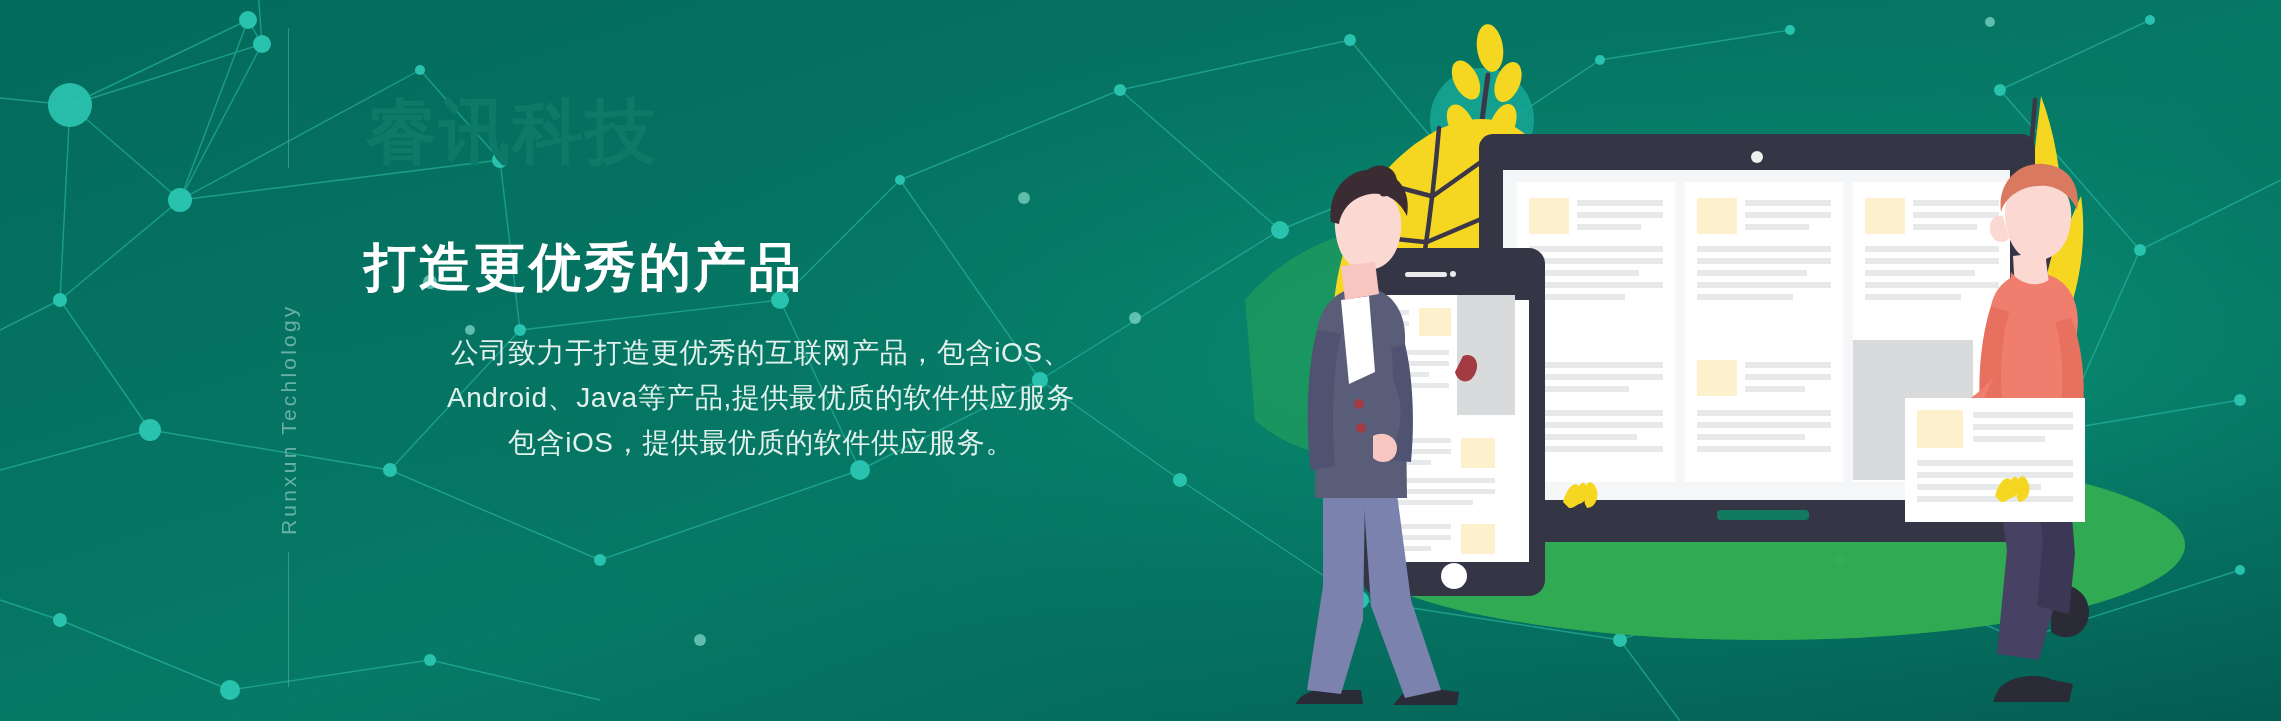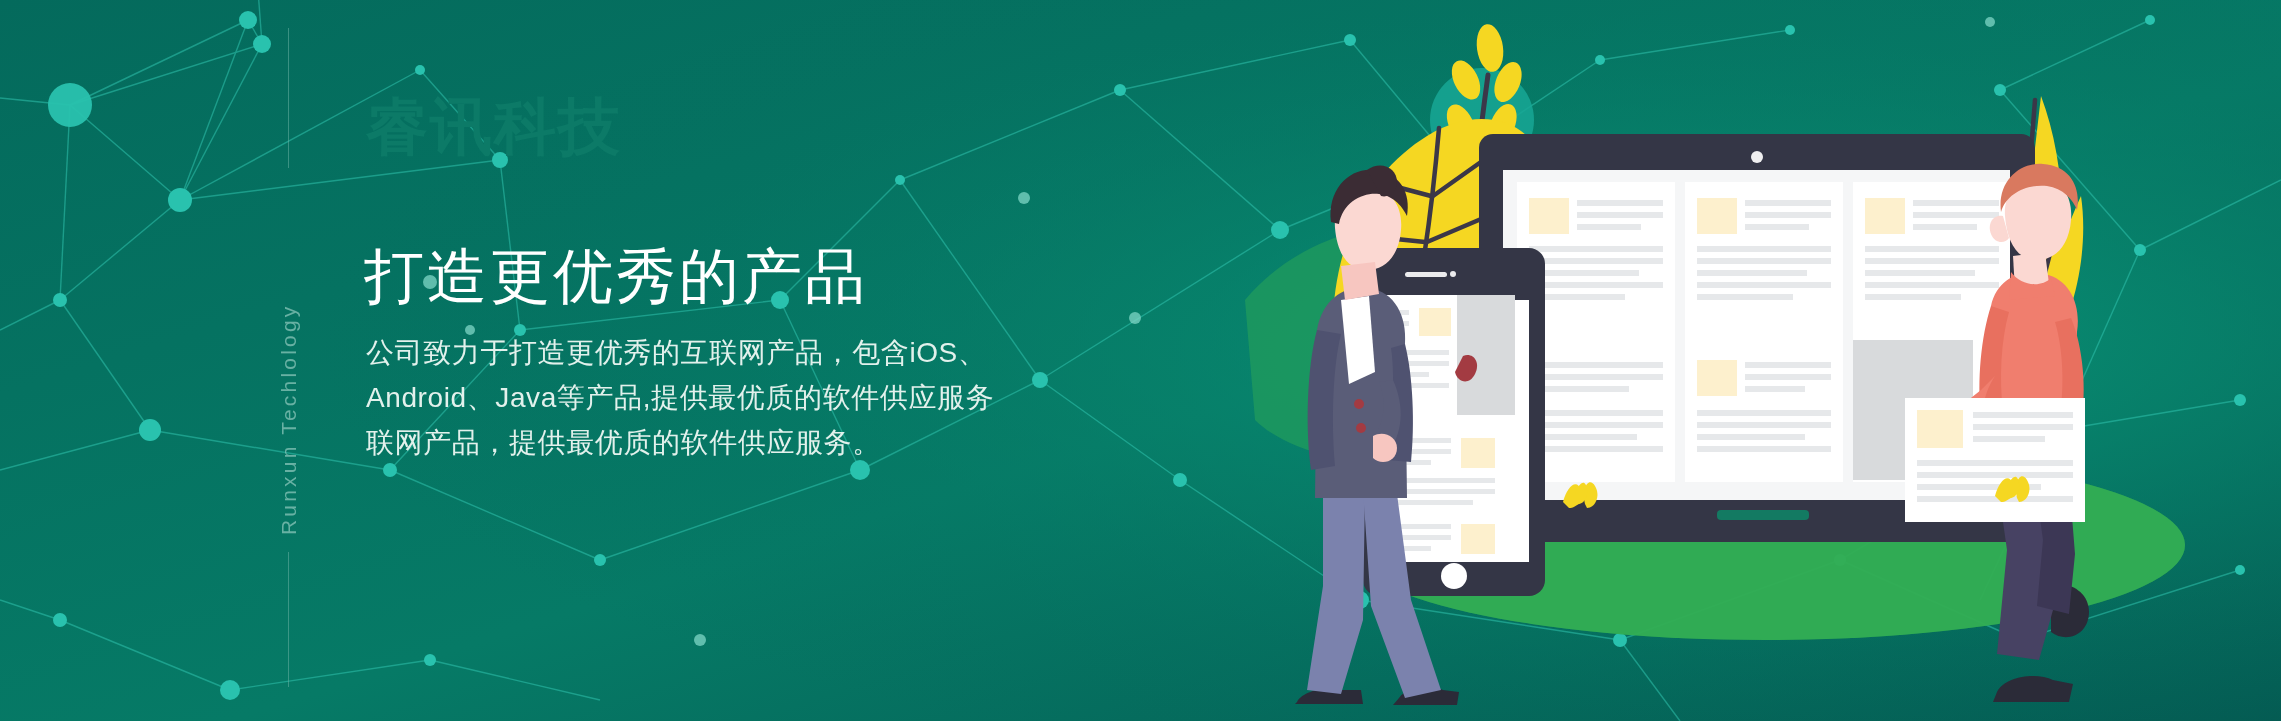--- a/index.html
+++ b/index.html
@@ -46,51 +46,51 @@
     background: #6fb5a8;
     opacity: .5;
   }
   .vertical-rule.top { top: 28px; height: 140px; }
   .vertical-rule.bottom { top: 552px; height: 135px; }
 
   .ghost-title {
     position: absolute;
     left: 366px;
     top: 96px;
-    font-size: 62px;
+    font-size: 71px;
     font-weight: 700;
     color: #0c7a67;
     letter-spacing: 2px;
     line-height: 1;
     white-space: nowrap;
     user-select: none;
   }
   .headline {
     position: absolute;
     left: 364px;
     top: 205px;
-    font-size: 60px;
-    font-weight: 400;
+    font-size: 52px;
+    font-weight: 700;
     color: #ffffff;
     letter-spacing: 3px;
     line-height: 1.05;
     white-space: nowrap;
   }
   .subcopy {
     position: absolute;
     left: 366px;
     top: 330px;
     width: 790px;
     font-size: 28px;
     line-height: 45px;
     color: #e2f1ec;
     letter-spacing: .6px;
     font-weight: 400;
   }
-  .subcopy div { white-space: nowrap; }
+  .subcopy div { white-space: nowrap; text-align: center; }
 
   
   #art {
     position: absolute;
     left: 1245px;
     top: 0px;
     width: 1036px;
     height: 721px;
   }
 </style>
@@ -220,21 +220,21 @@
   <div class="vertical-brand">Runxun Techlology</div>
   <div class="vertical-rule bottom"></div>
 
   <div class="ghost-title">睿讯科技</div>
 
   <h1 class="headline">打造更优秀的产品</h1>
 
   <div class="subcopy">
     <div>公司致力于打造更优秀的互联网产品，包含iOS、</div>
     <div>Android、Java等产品,提供最优质的软件供应服务</div>
-    <div>联网产品，提供最优质的软件供应服务。</div>
+    <div>包含iOS，提供最优质的软件供应服务。</div>
   </div>
 
   <svg id="art" viewBox="0 0 1036 721">
     <defs>
       <clipPath id="laptopScreenClip">
           <rect x="258" y="170" width="507" height="343" rx="2"></rect>
         </clipPath>
       <clipPath id="phoneScreenClip">
           <rect x="132" y="300" width="152" height="262" rx="3"></rect>
         </clipPath>

